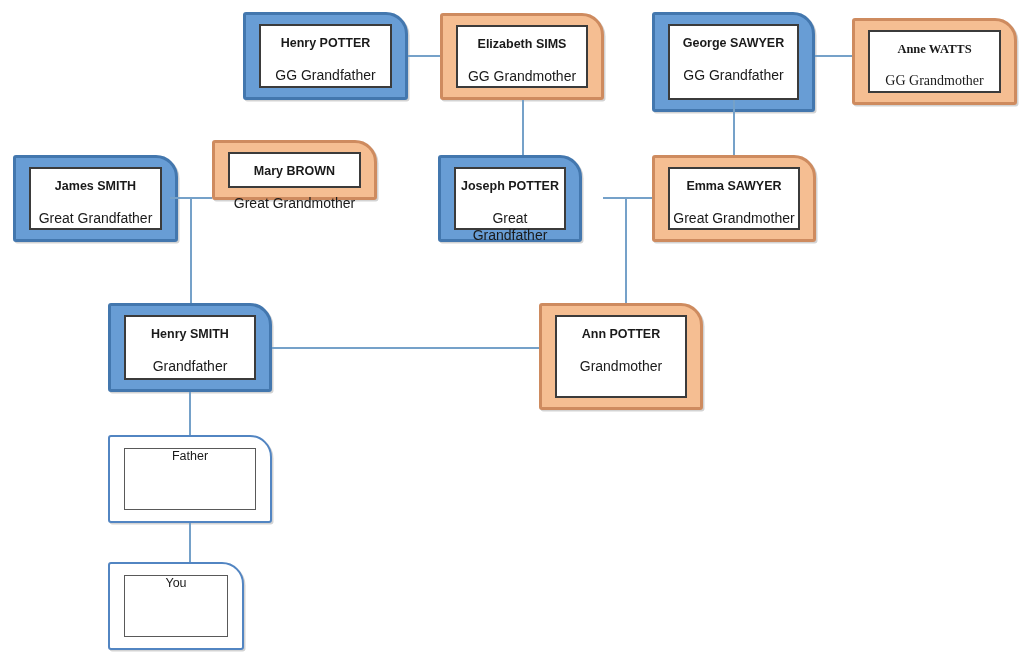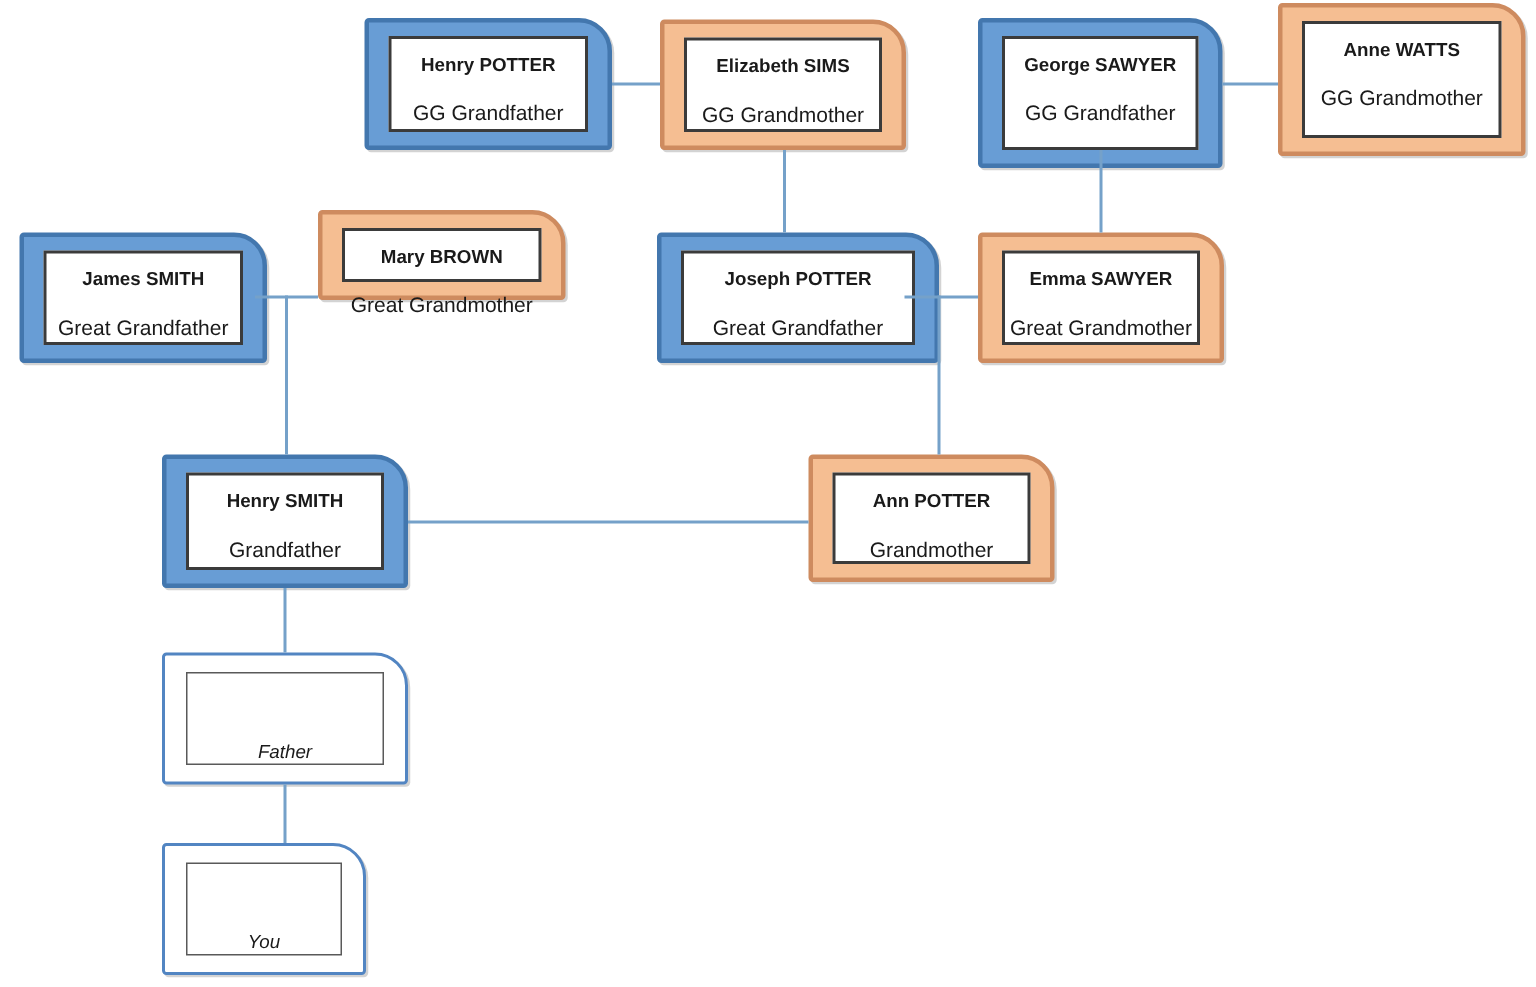--- a/index.html
+++ b/index.html
@@ -33,22 +33,21 @@
     border: 2px solid var(--inner-border);
     box-sizing: border-box;
     display: flex;
     flex-direction: column;
     align-items: center;
     text-align: center;
   }
   .plain .card {
     left: 14px; right: 14px; top: 11px; bottom: 11px;
     border: 1px solid var(--plain-inner-border);
-    justify-content: flex-end;
-    font-style: italic;
+    justify-content: flex-start;
   }
   .pname {
     font-weight: 700;
     font-size: 12.5px;
     line-height: 1.2;
     margin-top: 10px;
   }
   .plain .pname {
     font-weight: 400;
     margin-top: 0;
@@ -77,57 +76,57 @@
         <div class="pname">Elizabeth SIMS</div>
         <div class="prel">GG Grandmother</div>
       </div>
     </div>
     <div class="node blue" style="left: 652px; top: 12px; width: 163px; height: 100px;">
       <div class="card">
         <div class="pname">George SAWYER</div>
         <div class="prel">GG Grandfather</div>
       </div>
     </div>
-    <div class="node orange" style="left: 852px; top: 2px; width: 165px; height: 102px;">
+    <div class="node orange" style="left: 852px; top: 18px; width: 165px; height: 87px; font-family: Liberation Serif, serif;">
       <div class="card">
         <div class="pname">Anne WATTS</div>
         <div class="prel">GG Grandmother</div>
       </div>
     </div>
     <div class="node blue" style="left: 13px; top: 155px; width: 165px; height: 87px;">
       <div class="card">
         <div class="pname">James SMITH</div>
         <div class="prel">Great Grandfather</div>
       </div>
     </div>
     <div class="node orange" style="left: 212px; top: 140px; width: 165px; height: 60px;">
       <div class="card">
         <div class="pname">Mary BROWN</div>
         <div class="prel">Great Grandmother</div>
       </div>
     </div>
-    <div class="node blue" style="left: 438px; top: 155px; width: 188px; height: 87px;">
+    <div class="node blue" style="left: 438px; top: 155px; width: 144px; height: 87px;">
       <div class="card">
         <div class="pname">Joseph POTTER</div>
         <div class="prel">Great Grandfather</div>
       </div>
     </div>
     <div class="node orange" style="left: 652px; top: 155px; width: 164px; height: 87px;">
       <div class="card">
         <div class="pname">Emma SAWYER</div>
         <div class="prel">Great Grandmother</div>
       </div>
     </div>
     <div class="node blue" style="left: 108px; top: 303px; width: 164px; height: 89px;">
       <div class="card">
         <div class="pname">Henry SMITH</div>
         <div class="prel">Grandfather</div>
       </div>
     </div>
-    <div class="node orange" style="left: 539px; top: 303px; width: 164px; height: 85px; text-decoration: underline;">
+    <div class="node orange" style="left: 539px; top: 303px; width: 164px; height: 107px; text-decoration: underline;">
       <div class="card">
         <div class="pname">Ann POTTER</div>
         <div class="prel">Grandmother</div>
       </div>
     </div>
     <div class="node plain" style="left: 108px; top: 435px; width: 164px; height: 88px;">
       <div class="card">
         <div class="pname">Father</div>
       </div>
     </div>

